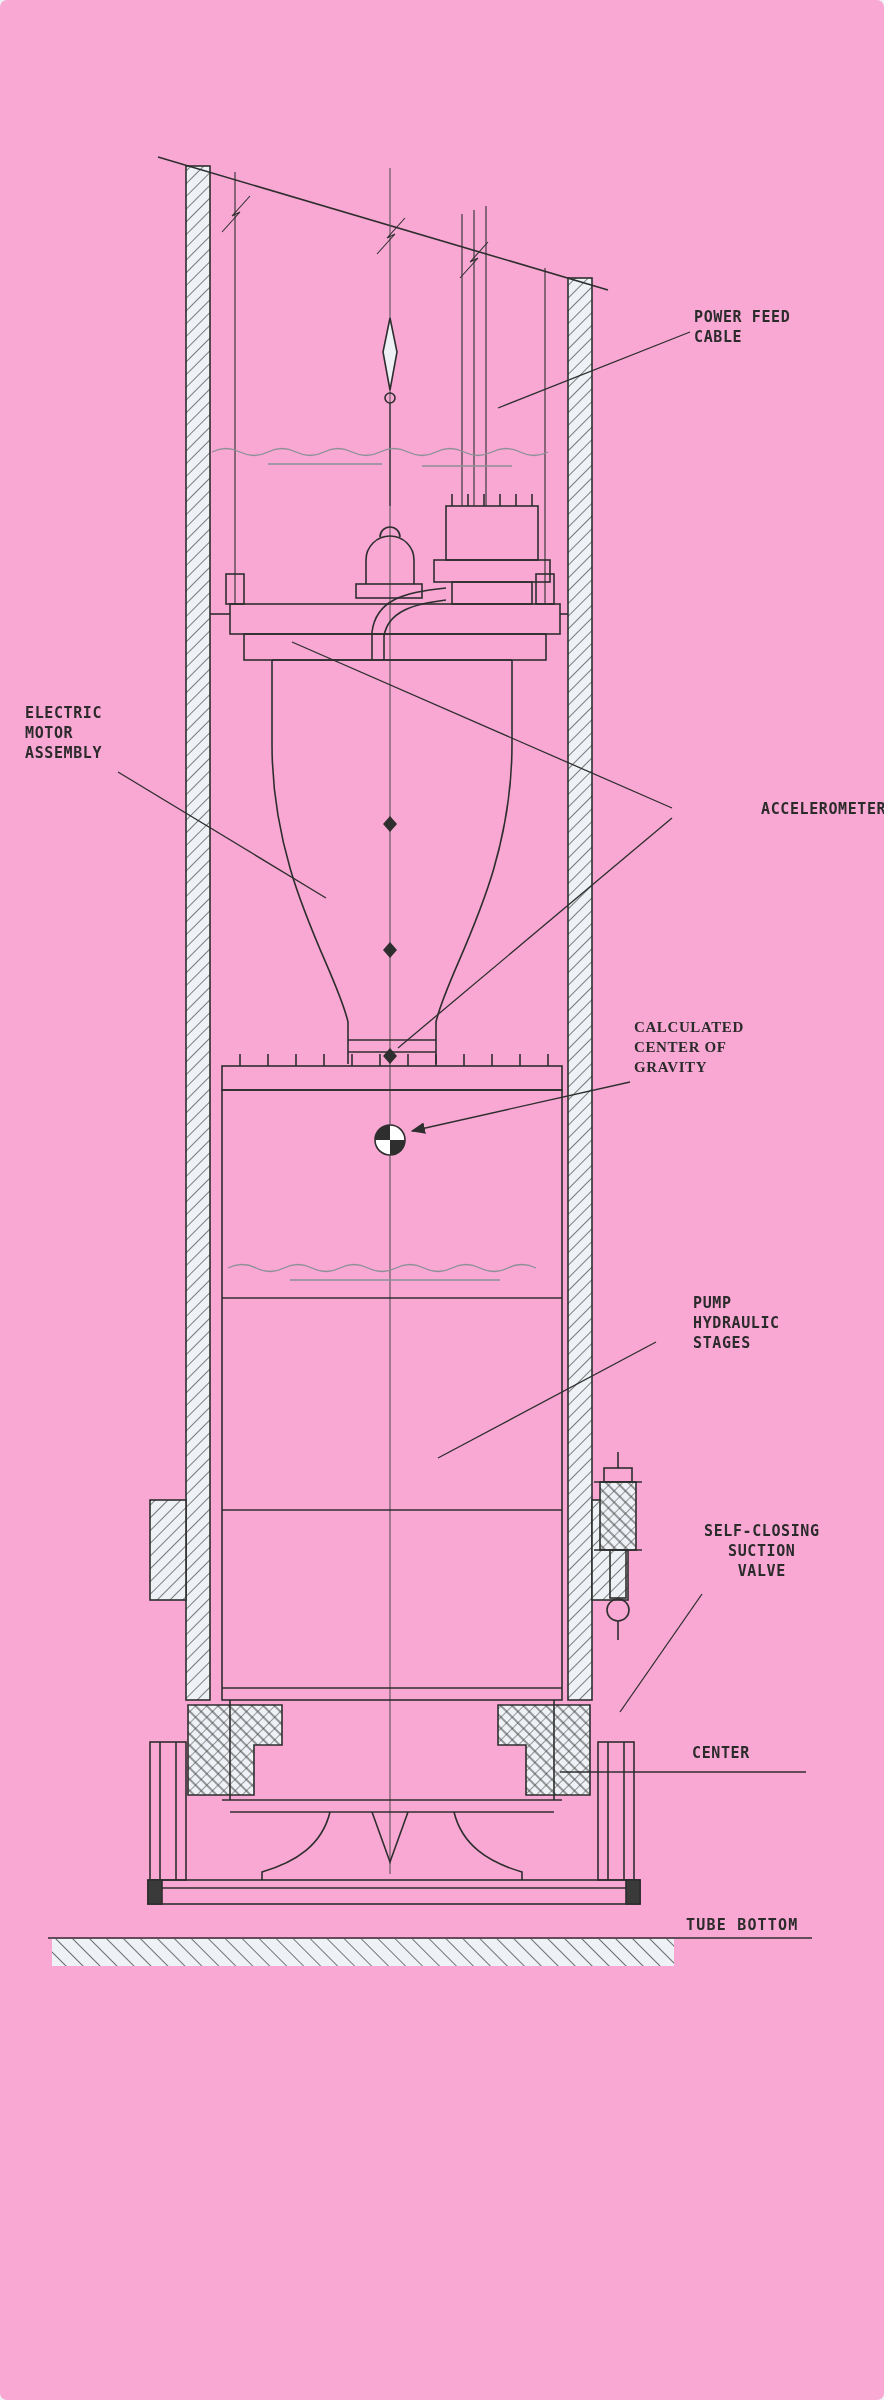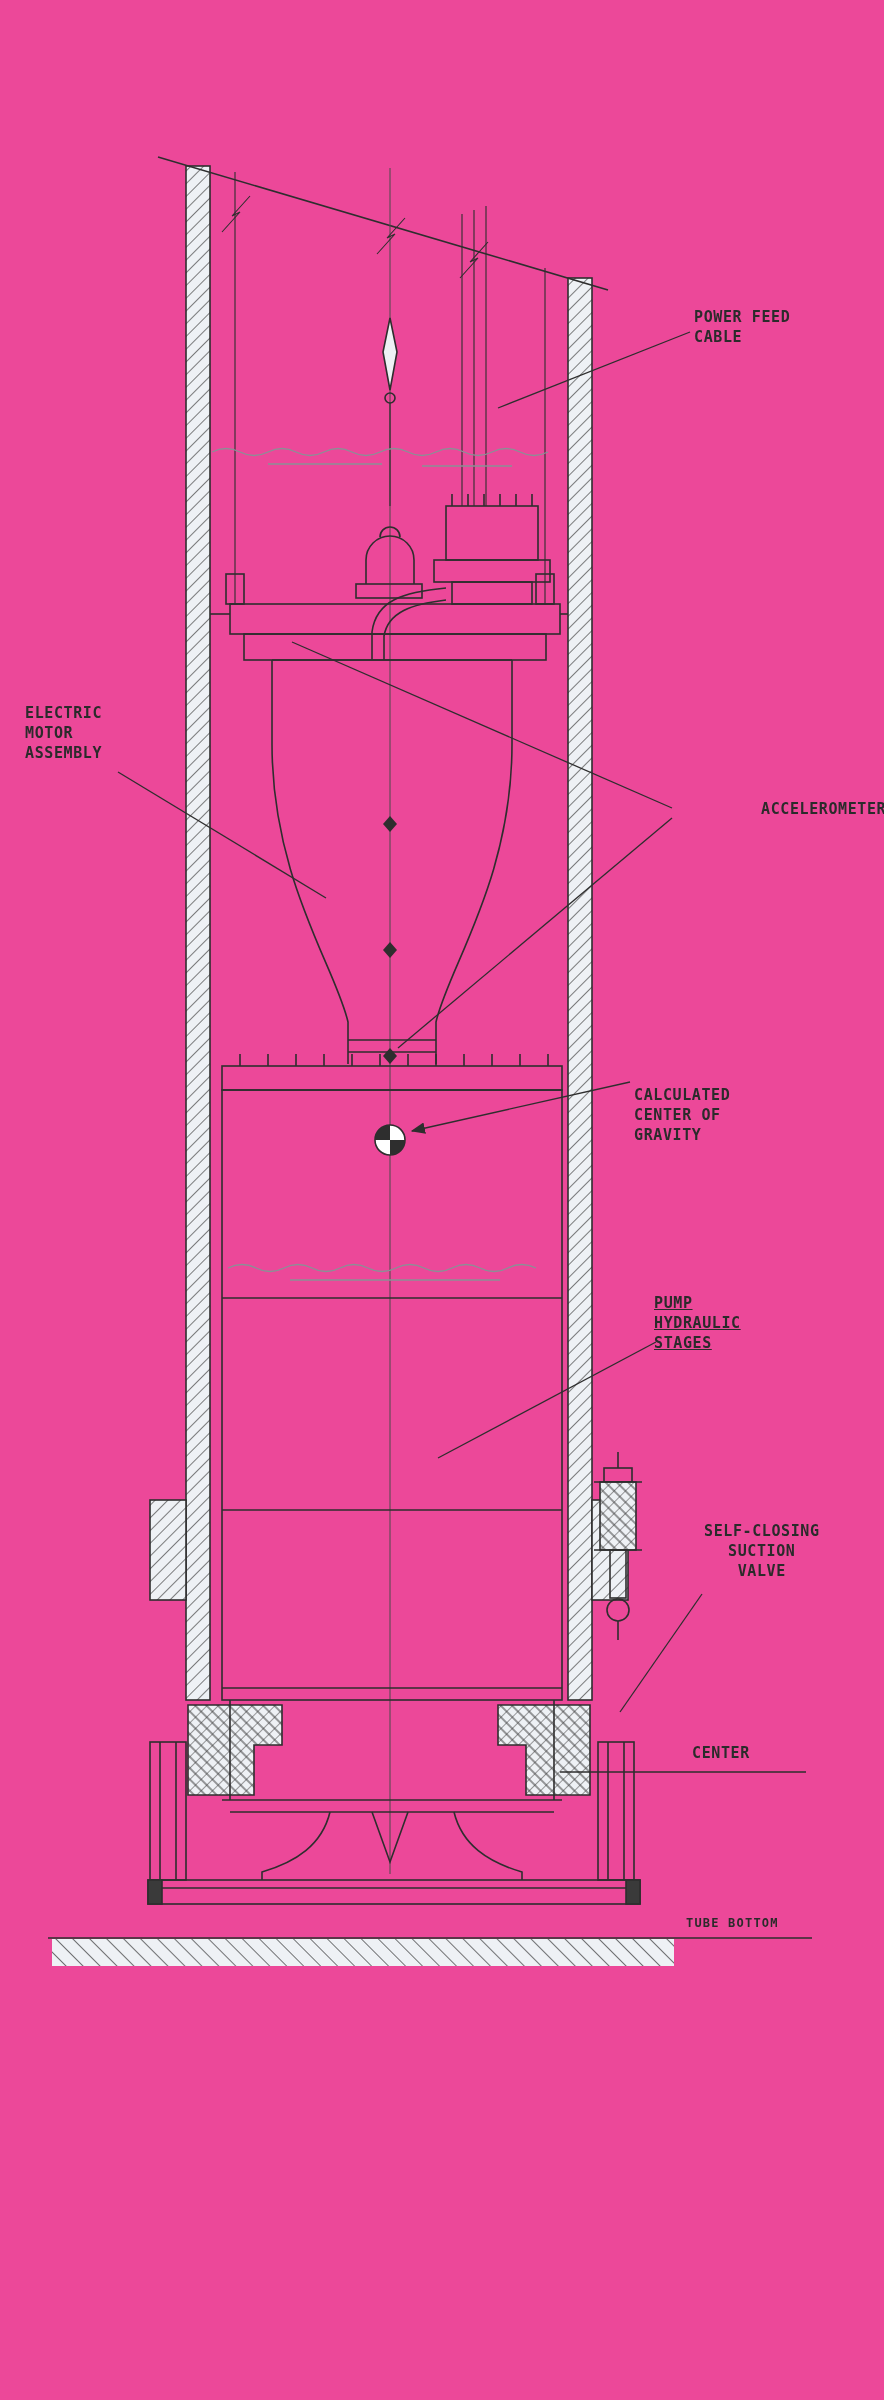--- a/index.html
+++ b/index.html
@@ -1,40 +1,41 @@
 <!DOCTYPE html>
 <html><head>
 <meta charset="utf-8">
 <style>
   html,body { margin:0; padding:0; background:#eef1f5; }
   .stage {
     position:relative;
     width:884px; height:2400px;
-    background:#ec4899;
+    background:#f9a8d4;
     overflow:hidden;
     font-family:"DejaVu Sans Mono","Liberation Mono",monospace;
+    border-radius:7px;
   }
   svg { position:absolute; left:0; top:0; }
 
   
   .s  { stroke:#2e2e2e; stroke-width:1.6; }
   .s1 { stroke:#2e2e2e; stroke-width:1.1; }
   .nf { fill:none; }
   .axis  { stroke:#4a4a4a; stroke-width:1; fill:none; }
   .water { stroke:#8a9096; stroke-width:1.3; fill:none; }
   .ldr   { stroke:#2e2e2e; stroke-width:1.3; fill:none; }
 
   .label {
     position:absolute;
     font-size:15px; font-weight:600;
     letter-spacing:0.6px; line-height:1.32;
     color:#2b2b2b;
     white-space:pre-line;
   }
-  .label.small { font-size:12px; letter-spacing:1.2px; }
+  .label.small { font-size:15px; letter-spacing:1.2px; }
 </style>
 </head>
 <body>
 
 <div class="stage">
 
 <svg width="884" height="2400" viewBox="0 0 884 2400">
   <defs>
     <pattern id="hatch" patternUnits="userSpaceOnUse" width="9" height="9" patternTransform="rotate(45)">
       <rect width="9" height="9" fill="#eef1f5"></rect>
@@ -237,25 +238,25 @@
 
 <div class="label" style="left:694px; top:308px;">POWER FEED
 CABLE</div>
 
 <div class="label" style="left:25px; top:704px;">ELECTRIC
 MOTOR
 ASSEMBLY</div>
 
 <div class="label" style="left:716px; top:800px;margin-left:45px;">ACCELEROMETER</div>
 
-<div class="label" style="left:634px; top:1086px;">CALCULATED
+<div class="label" style="left:634px; top:1018px;font-family:Liberation Serif, serif;">CALCULATED
 CENTER OF
 GRAVITY</div>
 
-<div class="label" style="left:654px; top:1294px;text-decoration:underline;">PUMP
+<div class="label" style="left:693px; top:1294px;">PUMP
 HYDRAULIC
 STAGES</div>
 
 <div class="label" style="left:704px; top:1522px;text-align:center;">SELF-CLOSING
 SUCTION
 VALVE</div>
 
 <div class="label" style="left:692px; top:1744px;">CENTER</div>
 
 <div class="label small" style="left:686px; top:1916px;">TUBE BOTTOM</div>

